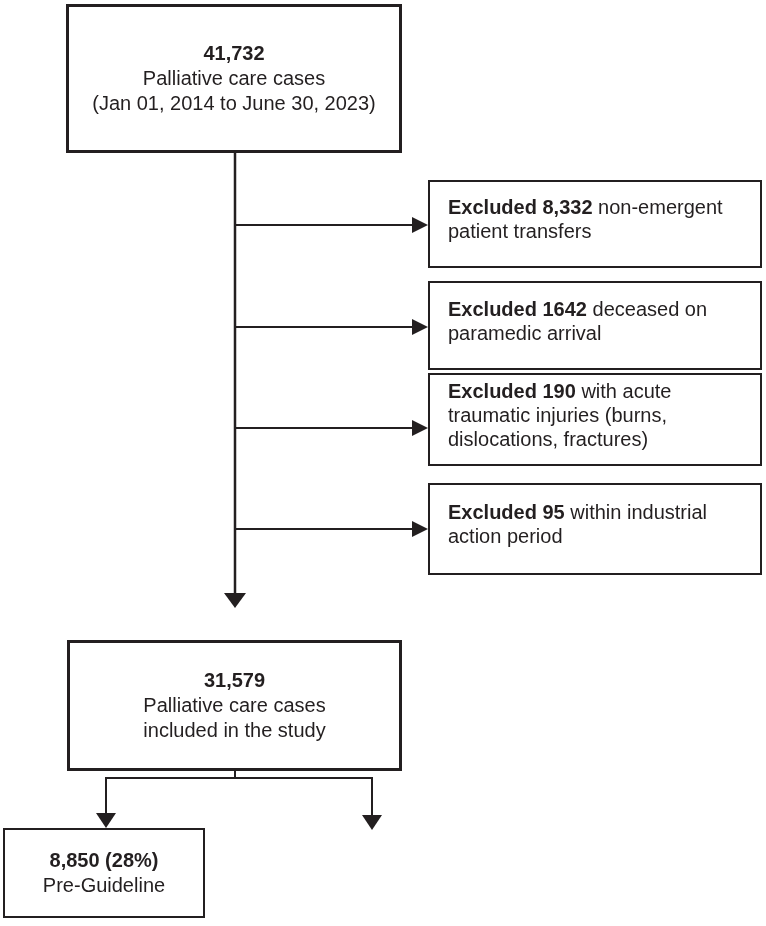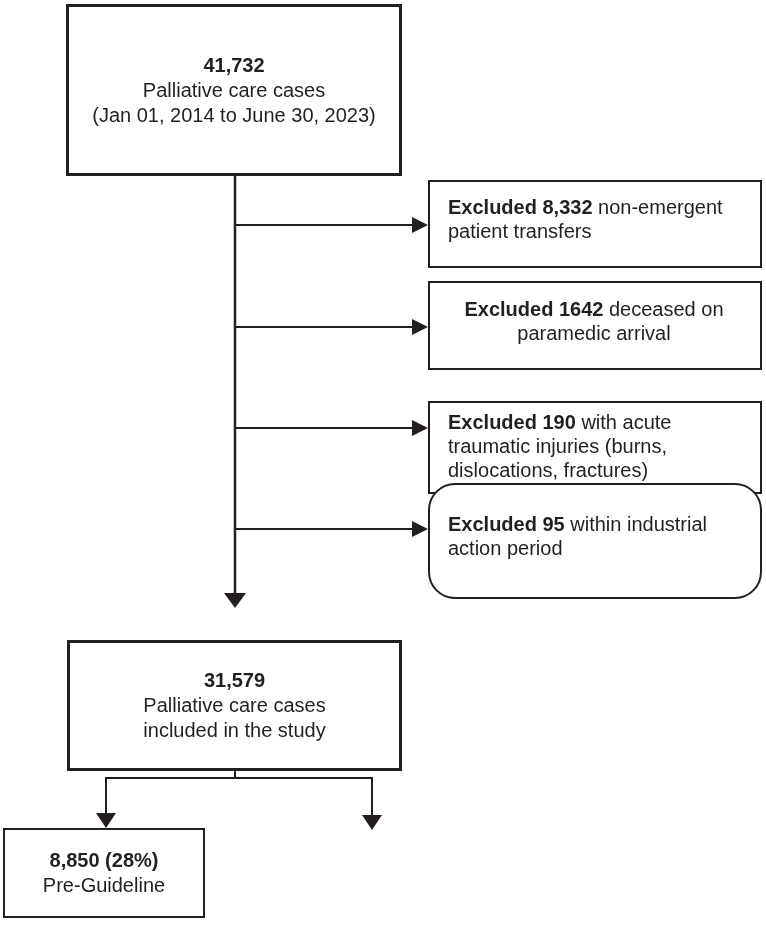--- a/index.html
+++ b/index.html
@@ -35,35 +35,35 @@
     position: absolute;
     background: var(--bg);
     border: 3px solid var(--line);
     display: flex;
     flex-direction: column;
     justify-content: center;
     align-items: center;
     text-align: center;
   }
   .num { font-weight: bold; }
-  .box-top      { left: 66px;  top: 4px;   width: 336px; height: 172px; }
+  .box-top      { left: 66px;  top: 4px;   width: 336px; height: 149px; }
   .box-included { left: 67px;  top: 640px; width: 335px; height: 131px; }
   .box-excl {
     left: 428px;
     width: 334px;
     border-width: 2.5px;
     align-items: flex-start;
     text-align: left;
     padding: 0 20px 10px 18px;
     line-height: 24px;
   }
   .box-excl-1 { top: 180px; height: 88px; }
-  .box-excl-2 { top: 281px; height: 89px; text-align: center; }
-  .box-excl-3 { top: 401px; height: 93px; justify-content: flex-end; }
-  .box-excl-4 { top: 483px; height: 116px; border-radius: 27px; }
+  .box-excl-2 { top: 281px; height: 89px; }
+  .box-excl-3 { top: 373px; height: 93px; }
+  .box-excl-4 { top: 483px; height: 92px; }
   .box-pre  { left: 3px;   top: 828px; width: 202px; height: 90px; border-width: 2.5px; }
   .box-post { left: 270px; top: 830px; width: 203px; height: 90px; border-width: 2.5px; }
   .b { font-weight: bold; }
   p { margin: 0; }
 </style>
 </head>
 <body>
 
 <div class="canvas">
 

